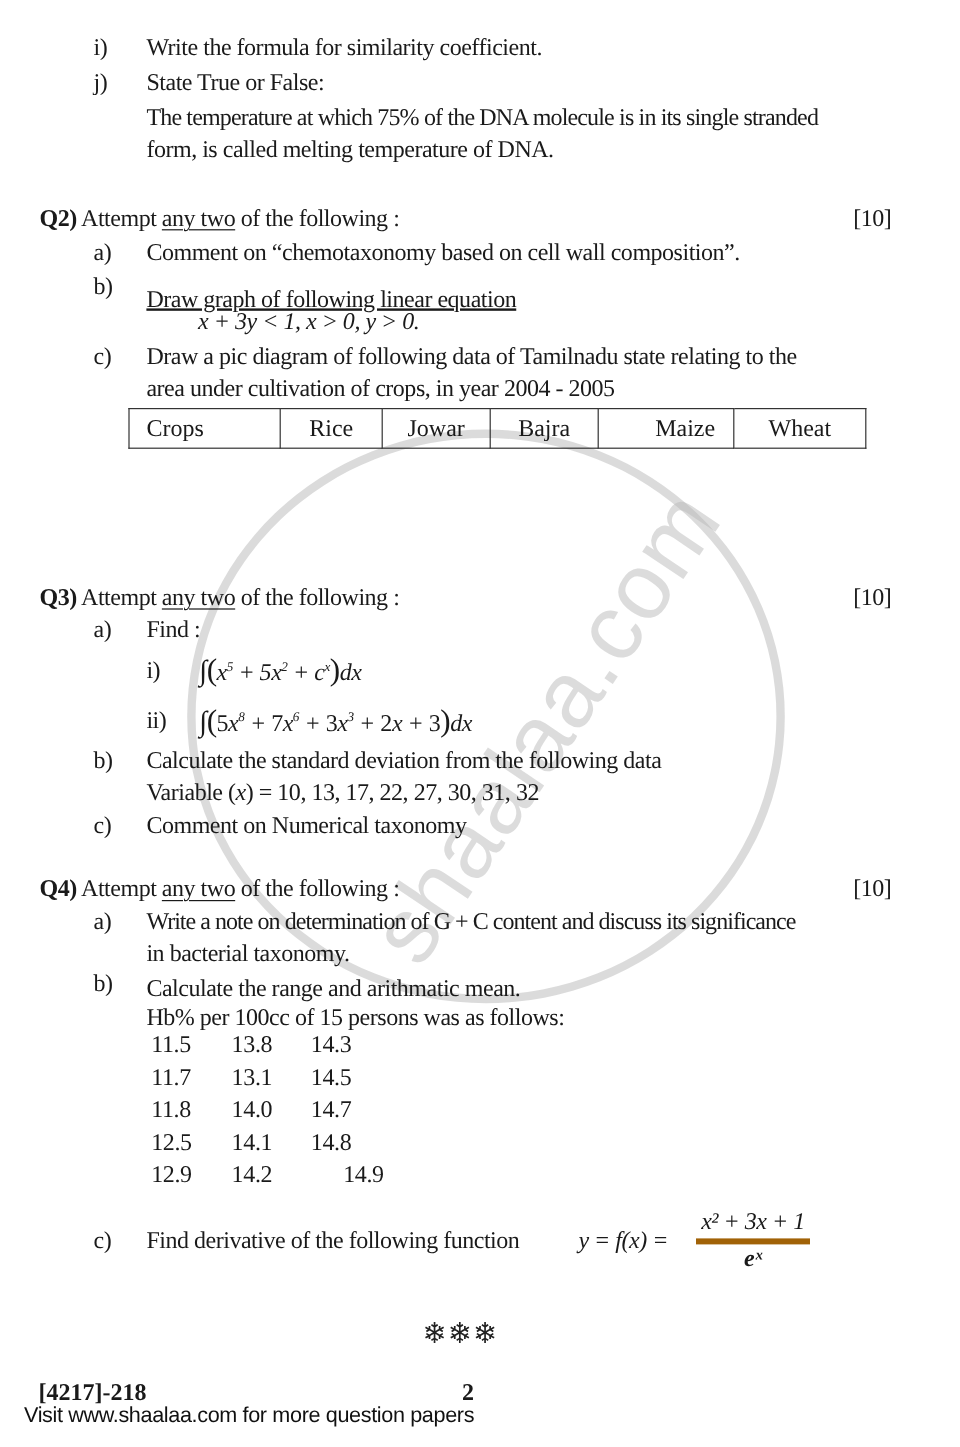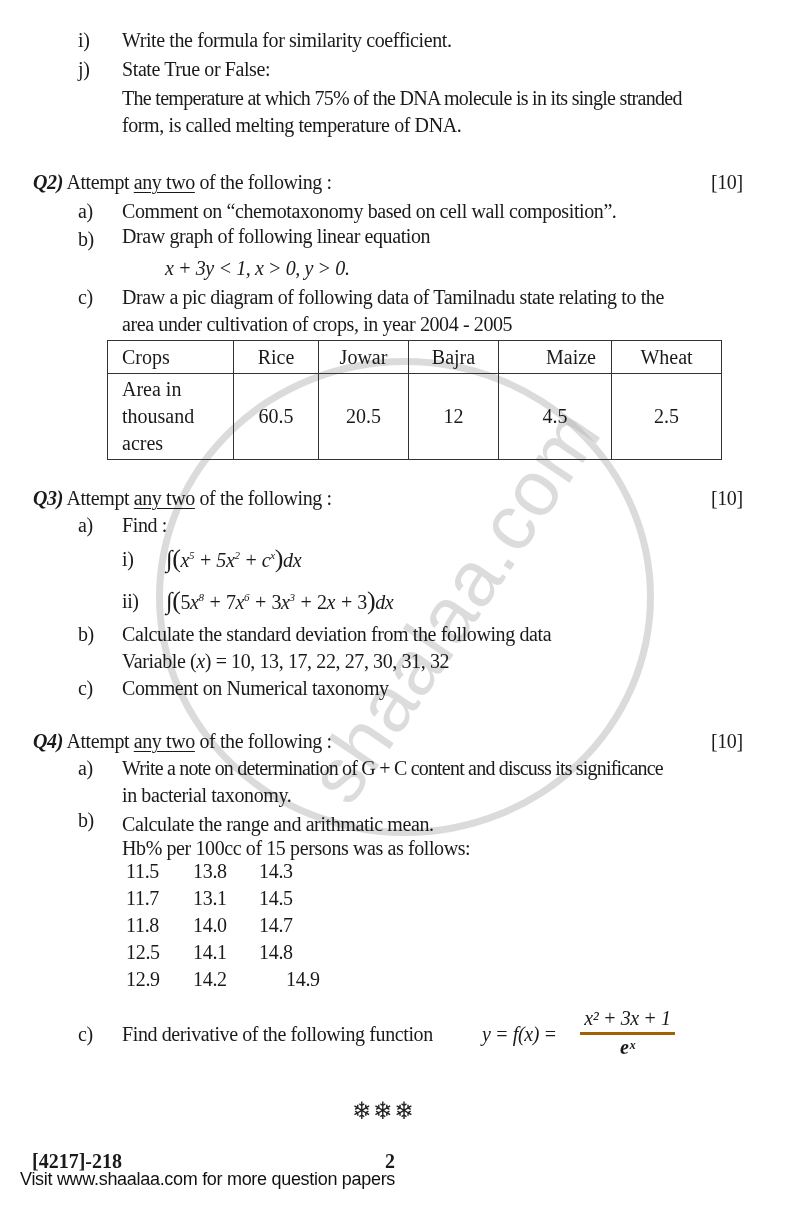--- a/index.html
+++ b/index.html
@@ -1,20 +1,20 @@
 <!DOCTYPE html>
 <html><head>
 <meta charset="utf-8">
 <style>
   html, body { margin: 0; padding: 0; background: #ffffff; }
   body { width: 800px; height: 1206px; position: relative; overflow: hidden;
          font-family: "Liberation Serif", "DejaVu Serif", serif; color: #1a1a1a; }
   .abs { position: absolute; white-space: nowrap; }
   .t { font-size: 20px; line-height: 24px; letter-spacing: -0.4px; }
-  .qno { font-weight: bold; font-style: italic; }
+  .qno { font-weight: bold; }
   .u { text-decoration: underline; text-underline-offset: 3px; text-decoration-thickness: 1px; }
   .marks { font-weight: normal; }
   .it { font-style: italic; }
   sup { font-size: 11px; vertical-align: 8px; line-height: 0; }
 
   
   table.crops { position: absolute; left: 107px; top: 340px; border-collapse: collapse;
                 font-family: "Liberation Serif", serif; font-size: 20px; color: #1a1a1a; }
   table.crops td { border: 1px solid #333; padding: 0; text-align: center; vertical-align: middle; }
   table.crops tr.h td { height: 32px; }
@@ -25,21 +25,21 @@
   .hb { position: absolute; font-size: 20px; line-height: 27px; letter-spacing: -0.3px; }
 
   
   .wm-ring { position: absolute; left: 156px; top: 358px; width: 484px; height: 464px;
              border: 7px solid rgba(190,190,190,0.55); border-radius: 50%; pointer-events: none; }
   .wm-text { position: absolute; left: 228px; top: 560px; font-family: "Liberation Sans", sans-serif;
              font-size: 78px; color: rgba(185,185,185,0.5); transform: rotate(-56deg);
              transform-origin: center center; white-space: nowrap; pointer-events: none; letter-spacing: 1px; }
 
   .frac { display: inline-block; vertical-align: middle; text-align: center; }
-  .frac .num { display: block; border-bottom: 3px solid #a16207; padding: 0 2px 2px 2px; line-height: 24px; }
+  .frac .num { display: block; border-bottom: 5px solid #a16207; padding: 0 2px 2px 2px; line-height: 24px; }
   .frac .den { display: block; line-height: 24px; font-weight: bold; }
 
   .footer-code { font-weight: bold; font-size: 20px; }
   .footer-visit { font-family: "Liberation Sans", sans-serif; font-size: 18px; color: #111; letter-spacing: -0.3px; }
   .flakes { font-family: "DejaVu Sans", sans-serif; font-size: 24px; color: #222; letter-spacing: 1px; }
 </style>
 </head>
 <body>
 
 <div class="wm-ring"></div>
@@ -55,48 +55,36 @@
 <div class="abs t" style="left:33px; top:170px;">
   <span class="qno">Q2)</span>
   <span>Attempt </span><span class="u">any two</span><span> of the following :</span>
 </div>
 <div class="abs t marks" style="left:711px; top:170px;">[10]</div>
 
 <div class="abs t" style="left:78px; top:199px;">a)</div>
 <div class="abs t" style="left:122px; top:199px;">Comment on “chemotaxonomy based on cell wall composition”.</div>
 
 <div class="abs t" style="left:78px; top:227px;">b)</div>
-<div class="abs t" style="left:122px; top:224px;">Draw graph of following linear equation</div>
+<div class="abs t" style="left:122px; top:238px;text-decoration:underline;">Draw graph of following linear equation</div>
 <div class="abs t it" style="left:165px; top:256px;">x + 3y &lt; 1, x &gt; 0, y &gt; 0.</div>
 
 <div class="abs t" style="left:78px; top:285px;">c)</div>
 <div class="abs t" style="left:122px; top:285px;">Draw a pic diagram of following data of Tamilnadu state relating to the</div>
 <div class="abs t" style="left:122px; top:312px;">area under cultivation of crops, in year 2004 - 2005</div>
 
 <table class="crops">
   <tbody>
       <tr class="h">
     <td class="first" style="width:111px;">Crops</td>
     <td style="width:84px;">Rice</td>
     <td style="width:89px;">Jowar</td>
     <td style="width:89px;">Bajra</td>
     <td style="width:80px;padding-left:32px;">Maize</td>
     <td style="width:109px;">Wheat</td>
-  </tr>
-  <tr class="v">
-    <td class="first">
-      <div>Area in</div>
-      <div>thousand</div>
-      <div>acres</div>
-    </td>
-    <td>60.5</td>
-    <td>20.5</td>
-    <td>12</td>
-    <td>4.5</td>
-    <td>2.5</td>
   </tr>
 </tbody>
   </table>
 
 <div class="abs t" style="left:33px; top:486px;">
   <span class="qno">Q3)</span>
   <span>Attempt </span><span class="u">any two</span><span> of the following :</span>
 </div>
 <div class="abs t marks" style="left:711px; top:486px;">[10]</div>
 

